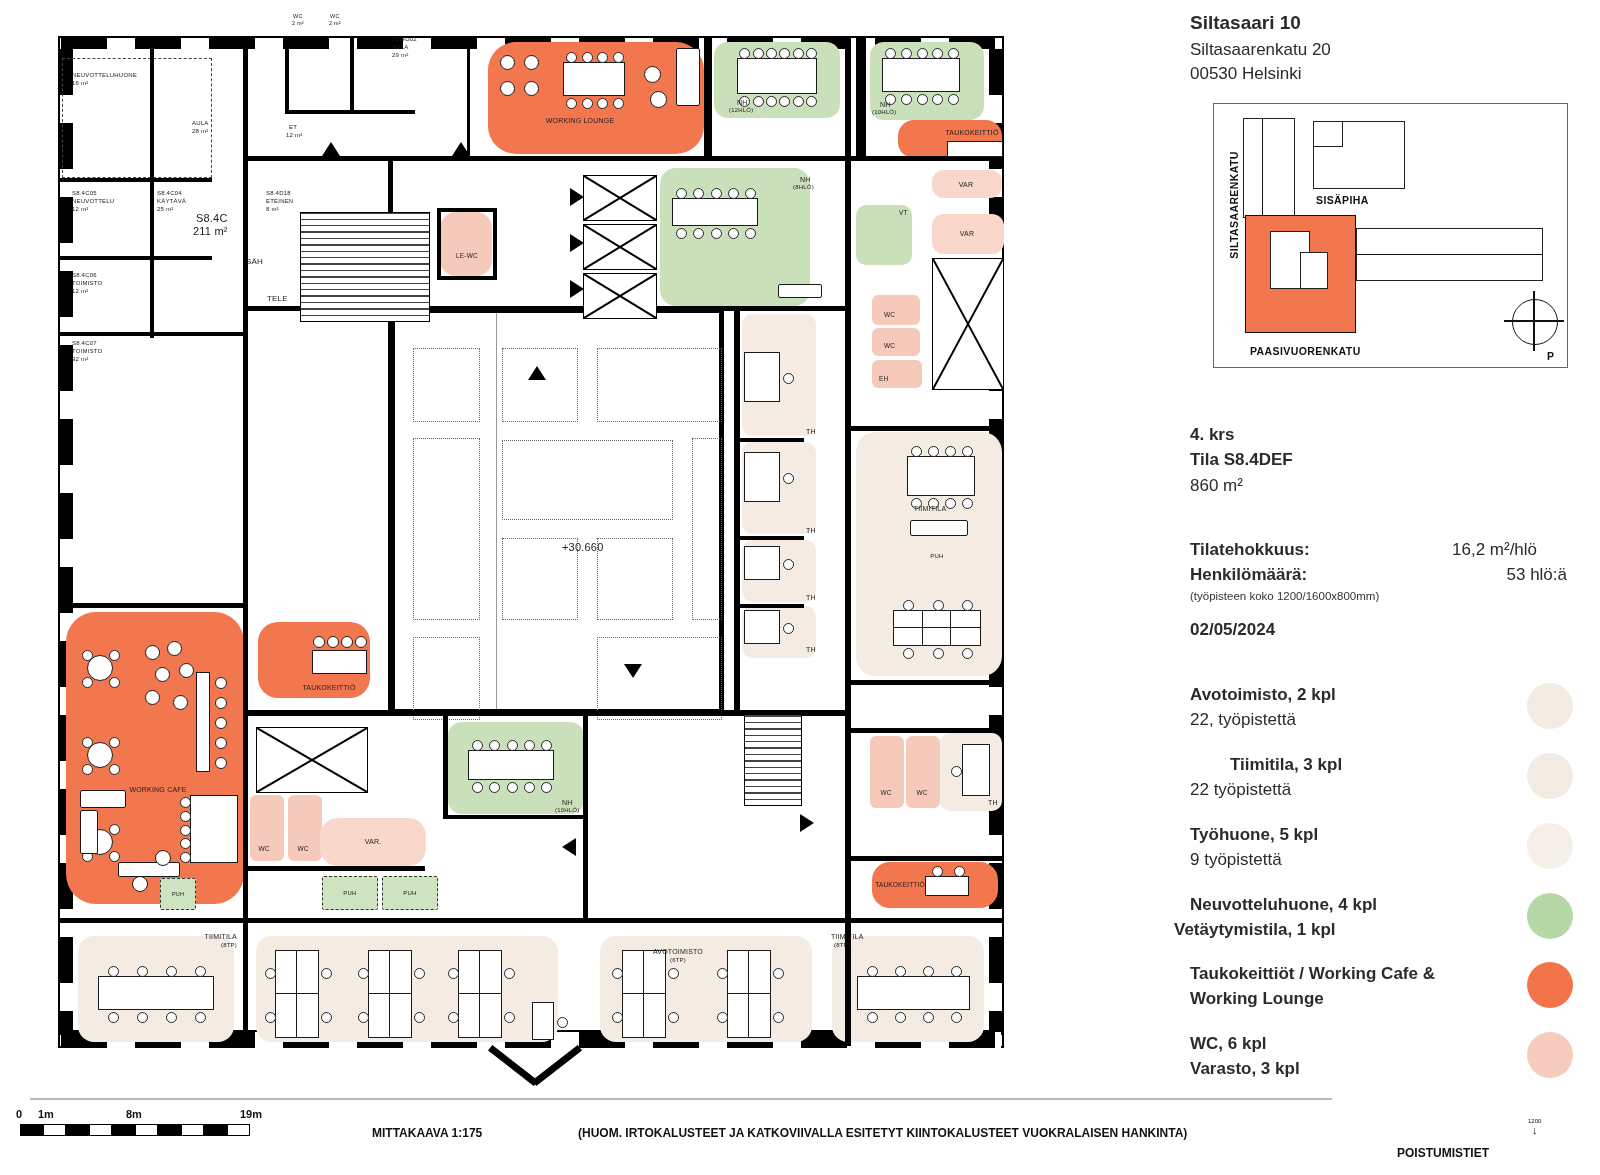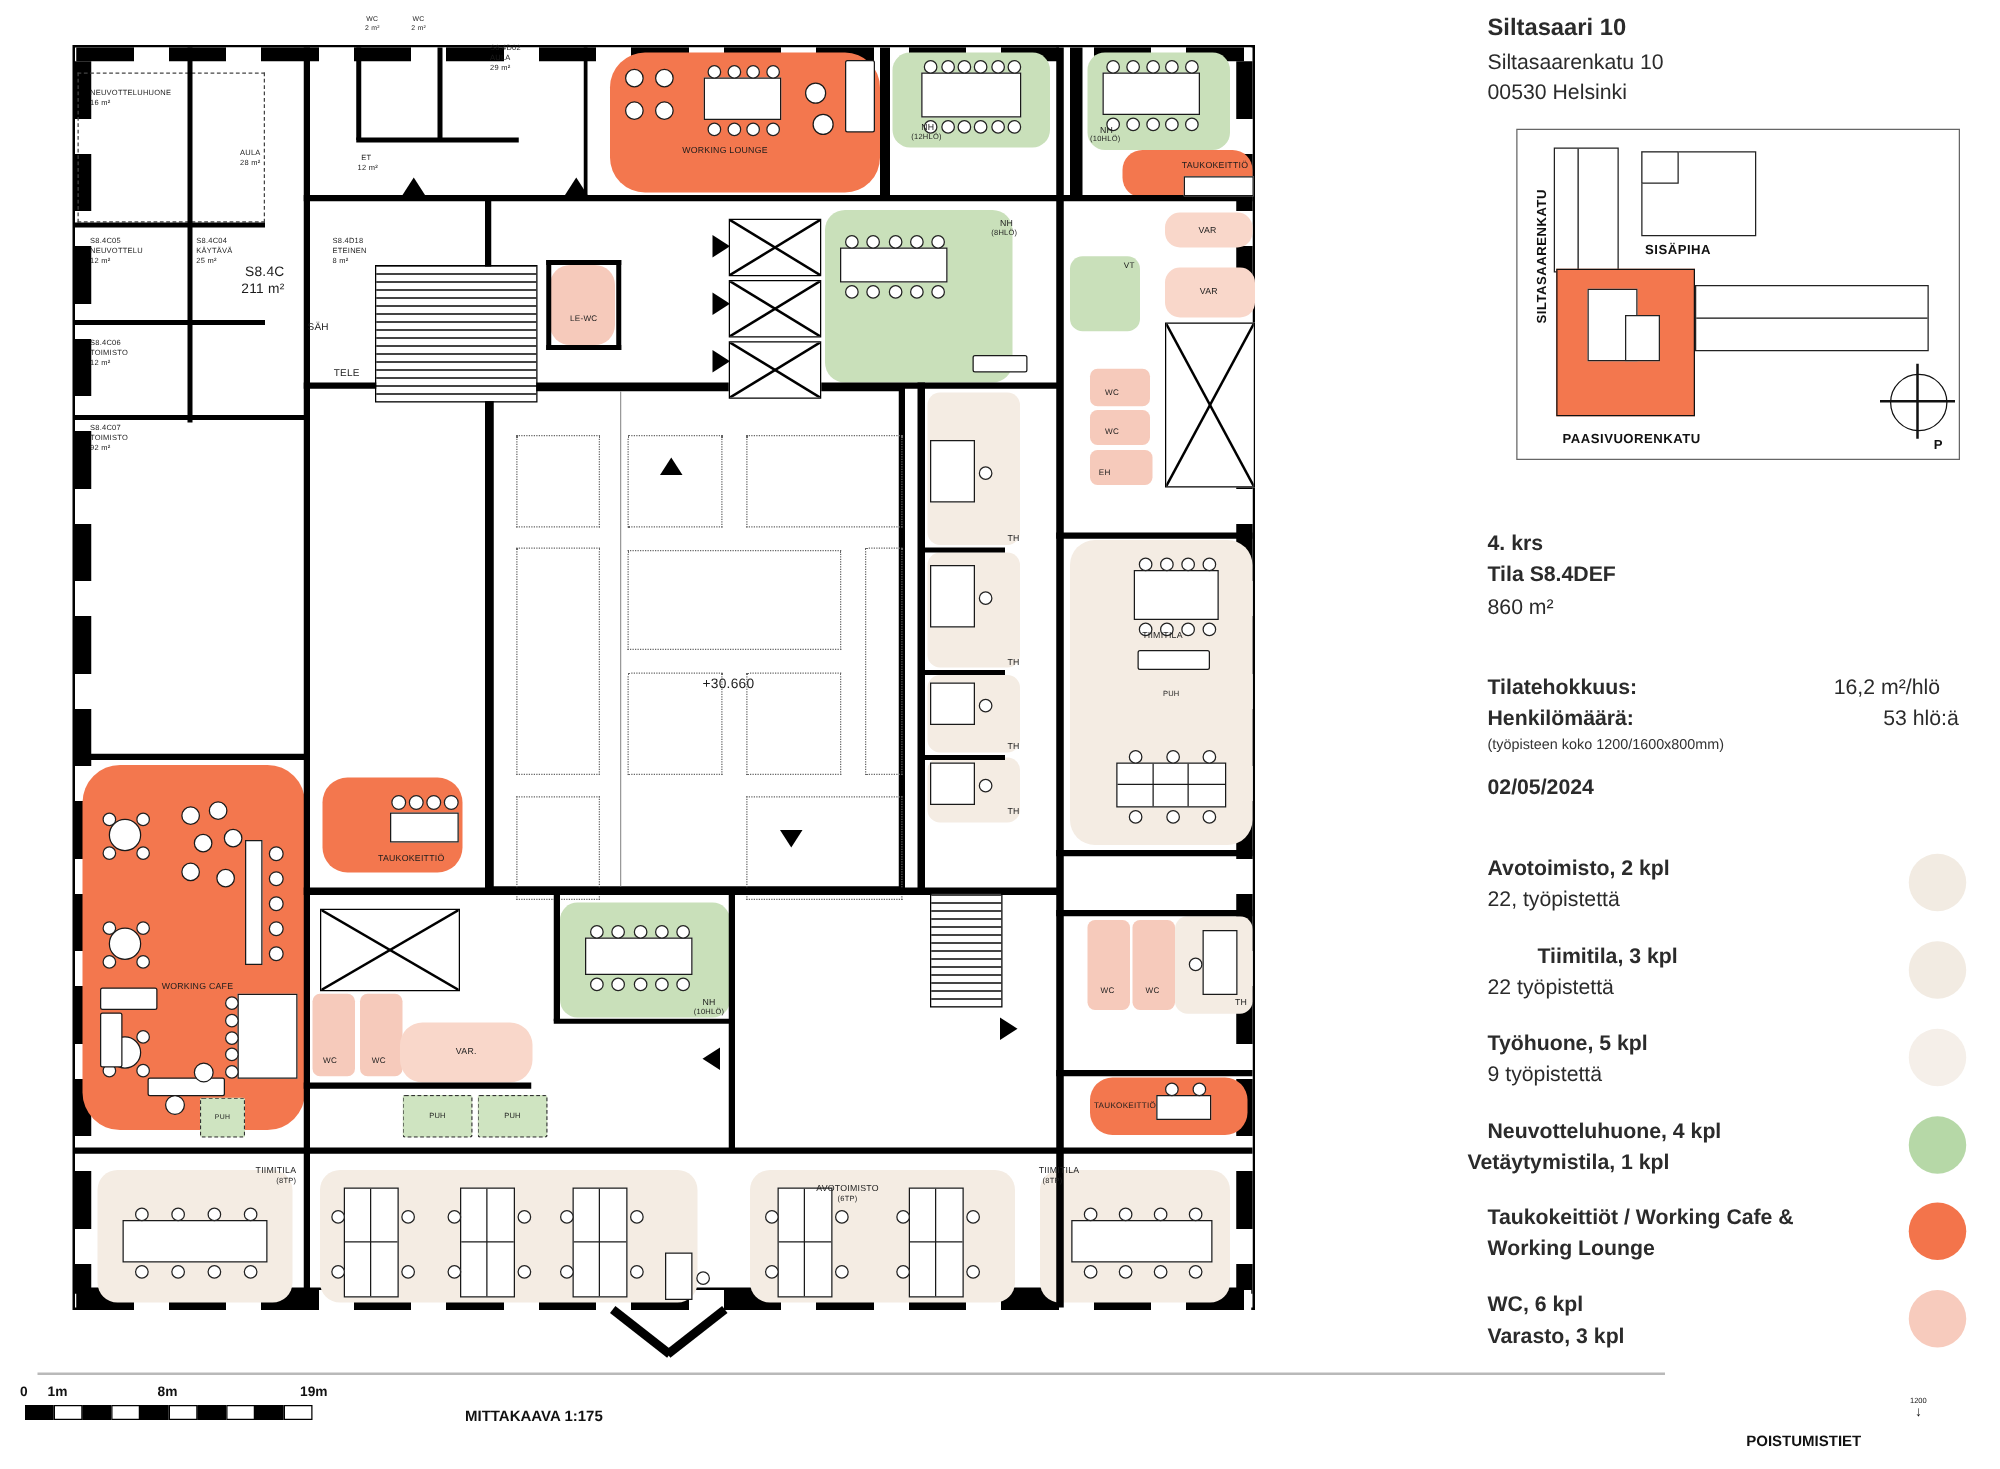--- a/index.html
+++ b/index.html
@@ -438,21 +438,21 @@
         <div class="arrow" style="left: 562px; top: 838px; border-top: 9px solid transparent; border-bottom: 9px solid transparent; border-right: 14px solid rgb(0, 0, 0);"></div>
         <div class="arrow" style="left: 800px; top: 814px; border-top: 9px solid transparent; border-bottom: 9px solid transparent; border-left: 14px solid rgb(0, 0, 0);"></div>
         <div class="arrow" style="left: 570px; top: 188px; border-top: 9px solid transparent; border-bottom: 9px solid transparent; border-left: 14px solid rgb(0, 0, 0);"></div>
         <div class="arrow" style="left: 570px; top: 234px; border-top: 9px solid transparent; border-bottom: 9px solid transparent; border-left: 14px solid rgb(0, 0, 0);"></div>
         <div class="arrow" style="left: 570px; top: 280px; border-top: 9px solid transparent; border-bottom: 9px solid transparent; border-left: 14px solid rgb(0, 0, 0);"></div>
       </div>
     <div class="abs" style="left:30px;top:1098px;width:1302px;height:1.5px;background:#b9b9b9;"></div>
   </div>
 
   <div class="it" style="left:1190px;top:12px;font-size:19px;font-weight:bold;">Siltasaari 10</div>
-  <div class="it" style="left:1190px;top:40px;">Siltasaarenkatu 10</div>
+  <div class="it" style="left:1190px;top:40px;">Siltasaarenkatu 20</div>
   <div class="it" style="left:1190px;top:64px;">00530 Helsinki</div>
 
   <div class="mm-box" style="left:1213px;top:103px;width:355px;height:265px;"></div>
   <div class="mm-lbl" style="left:1228px;top:205px;transform:rotate(-90deg) translateX(-50%);transform-origin:0 0;">SILTASAARENKATU</div>
   <div class="mm-shape" style="left:1243px;top:118px;width:52px;height:100px;"></div>
   <div class="mm-line" style="left:1262px;top:119px;width:1px;height:98px;"></div>
   <div class="mm-shape" style="left:1313px;top:121px;width:92px;height:68px;"></div>
   <div class="mm-shape" style="left:1313px;top:121px;width:30px;height:26px;"></div>
   <div class="mm-lbl" style="left:1316px;top:194px;">SISÄPIHA</div>
   <div class="mm-shape" style="left:1245px;top:215px;width:111px;height:118px;background:#f3774e;border:1.4px solid #111;"></div>
@@ -463,21 +463,21 @@
   <div class="mm-lbl" style="left:1250px;top:345px;">PAASIVUORENKATU</div>
   <div class="abs" style="left:1512px;top:299px;width:44px;height:44px;border:1.5px solid #111;border-radius:50%;"></div>
   <div class="mm-line" style="left:1533px;top:291px;width:1.5px;height:60px;"></div>
   <div class="mm-line" style="left:1504px;top:320px;width:60px;height:1.5px;"></div>
   <div class="mm-lbl" style="left:1547px;top:350px;">P</div>
 
   <div class="it" style="left:1190px;top:425px;font-weight:bold;">4. krs</div>
   <div class="it" style="left:1190px;top:450px;font-weight:bold;">Tila S8.4DEF</div>
   <div class="it" style="left:1190px;top:476px;">860 m²</div>
   <div class="it" style="left:1190px;top:540px;font-weight:bold;">Tilatehokkuus:</div>
-  <div class="it" style="left:1452px;top:540px;width:115px;text-align:center;">16,2 m²/hlö</div>
+  <div class="it" style="left:1452px;top:540px;width:115px;text-align:left;">16,2 m²/hlö</div>
   <div class="it" style="left:1190px;top:565px;font-weight:bold;">Henkilömäärä:</div>
   <div class="it" style="left:1452px;top:565px;width:115px;text-align:right;">53 hlö:ä</div>
   <div class="it" style="left:1190px;top:590px;font-size:11.5px;color:#333;">(työpisteen koko 1200/1600x800mm)</div>
   <div class="it" style="left:1190px;top:620px;font-weight:bold;">02/05/2024</div>
 
   <div id="legend">
       <div class="it" style="left: 1190px; top: 685px; font-weight: bold;">Avotoimisto, 2 kpl</div>
       <div class="it" style="left: 1190px; top: 710px; font-weight: normal;">22, työpistettä</div>
       <div class="legend-circle" style="left: 1527px; top: 683px; background: rgb(242, 235, 226);"></div>
       <div class="it" style="left: 1190px; top: 755px; font-weight: bold; margin-left: 40px;">Tiimitila, 3 kpl</div>
@@ -507,18 +507,19 @@
       <div class="scaleseg" style="left: 66px; top: 1124px; width: 23px; background: rgb(0, 0, 0);"></div>
       <div class="scaleseg" style="left: 89px; top: 1124px; width: 23px; background: rgb(255, 255, 255);"></div>
       <div class="scaleseg" style="left: 112px; top: 1124px; width: 23px; background: rgb(0, 0, 0);"></div>
       <div class="scaleseg" style="left: 135px; top: 1124px; width: 23px; background: rgb(255, 255, 255);"></div>
       <div class="scaleseg" style="left: 158px; top: 1124px; width: 23px; background: rgb(0, 0, 0);"></div>
       <div class="scaleseg" style="left: 181px; top: 1124px; width: 23px; background: rgb(255, 255, 255);"></div>
       <div class="scaleseg" style="left: 204px; top: 1124px; width: 23px; background: rgb(0, 0, 0);"></div>
       <div class="scaleseg" style="left: 227px; top: 1124px; width: 23px; background: rgb(255, 255, 255);"></div>
     </div>
   <div class="ft" style="left:372px;top:1126px;">MITTAKAAVA 1:175</div>
+  <div class="ft" style="left:578px;top:1126px;">(HUOM. IRTOKALUSTEET JA KATKOVIIVALLA ESITETYT KIINTOKALUSTEET VUOKRALAISEN HANKINTA)</div>
   <div class="ft" style="left:1397px;top:1126px;margin-top:20px;">POISTUMISTIET</div>
   <div class="abs" style="left:1528px;top:1118px;font-size:6px;color:#111;text-align:center;">
     <span>1200</span><br>
     <span style="font-size:11px;">↓</span>
   </div>
 </div>
 
 </body></html>

